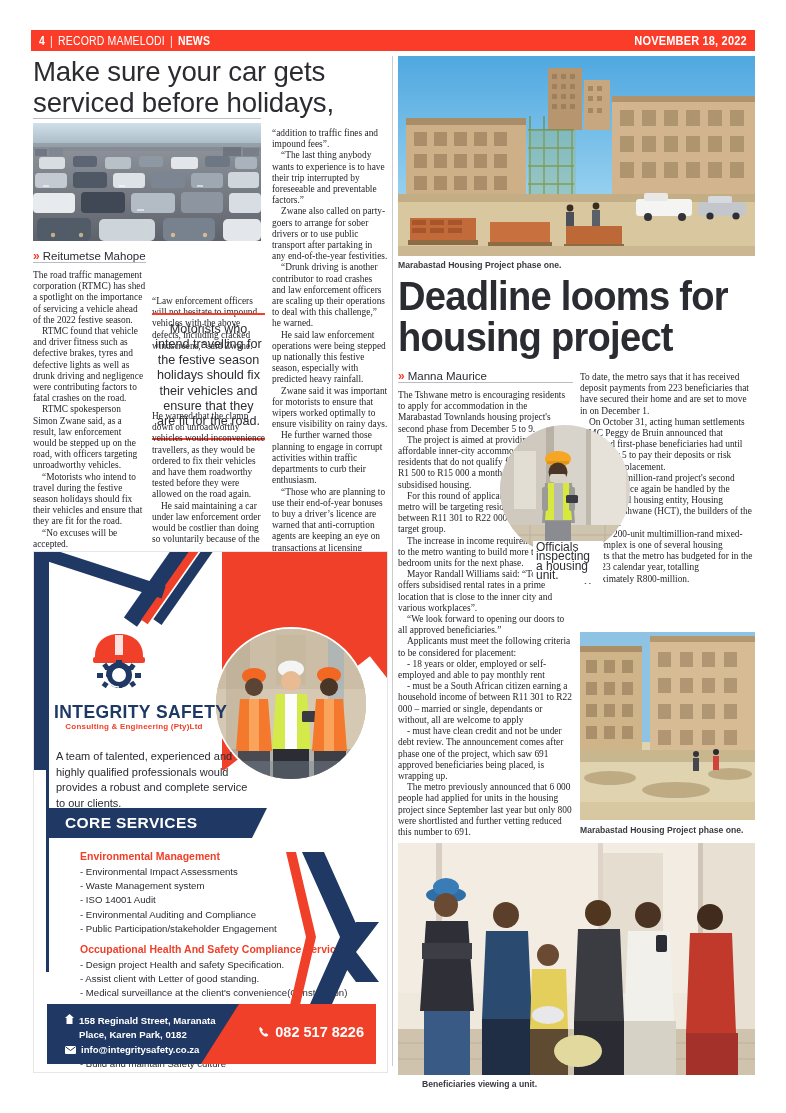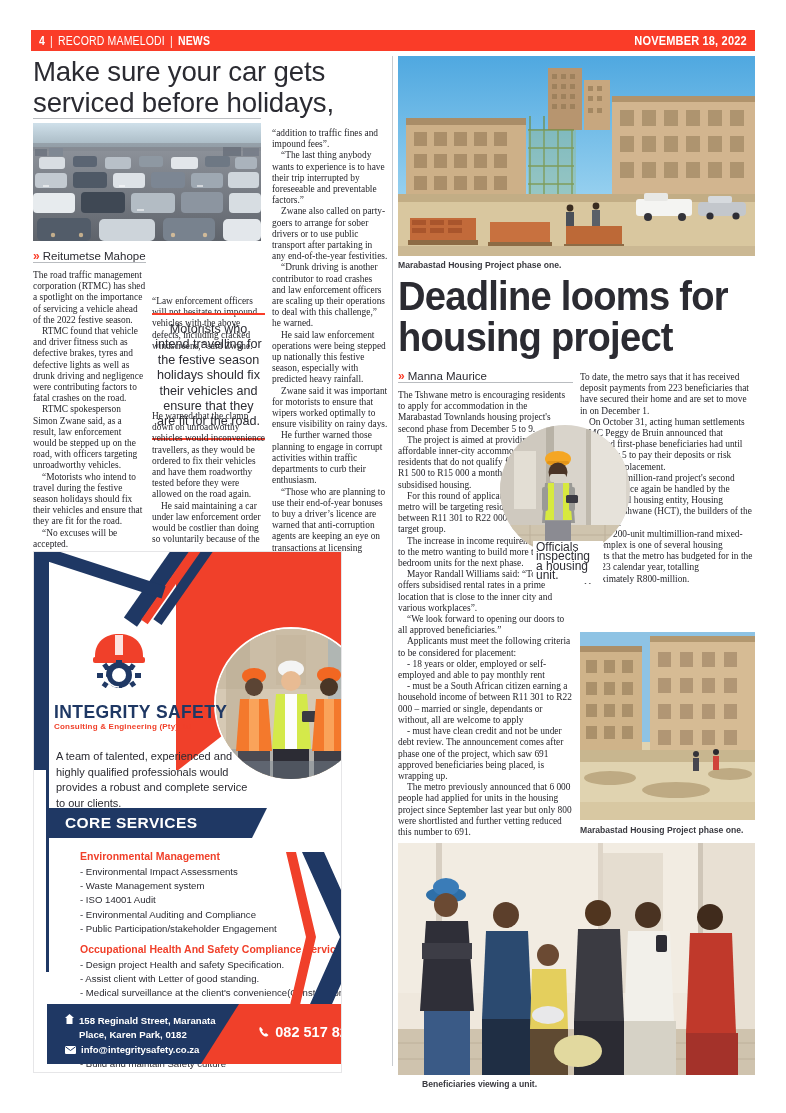--- a/index.html
+++ b/index.html
@@ -123,21 +123,21 @@
     border-top: 2.2px solid #fa3c28;
     border-bottom: 2.2px solid #fa3c28;
     padding: 7px 2px 8px 2px;
     box-sizing: border-box;
   }
 
   
   .ad {
     position: absolute;
     left: 33px; top: 551px;
-    width: 309px; height: 522px;
+    width: 355px; height: 522px;
     background: #ffffff;
     overflow: hidden;
     border: 1px solid #e6e6e8;
     box-sizing: border-box;
   }
   .ad-bg-red {
     position: absolute;
     right: 0; top: 0;
     width: 165px; height: 218px;
     background: #f0402a;
@@ -192,21 +192,21 @@
     font-weight: bold;
     font-size: 17.5px;
     letter-spacing: 0.4px;
     color: #1f3864;
     white-space: nowrap;
   }
   .ad-sub {
     position: absolute;
     left: 20px; top: 170px;
     width: 160px;
-    text-align: left;
+    text-align: center;
     font-family: "Liberation Sans", sans-serif;
     font-weight: bold;
     font-size: 8px;
     color: #f0402a;
     letter-spacing: .2px;
     white-space: nowrap;
   }
   .ad-blurb {
     position: absolute;
     left: 22px; top: 197px;

